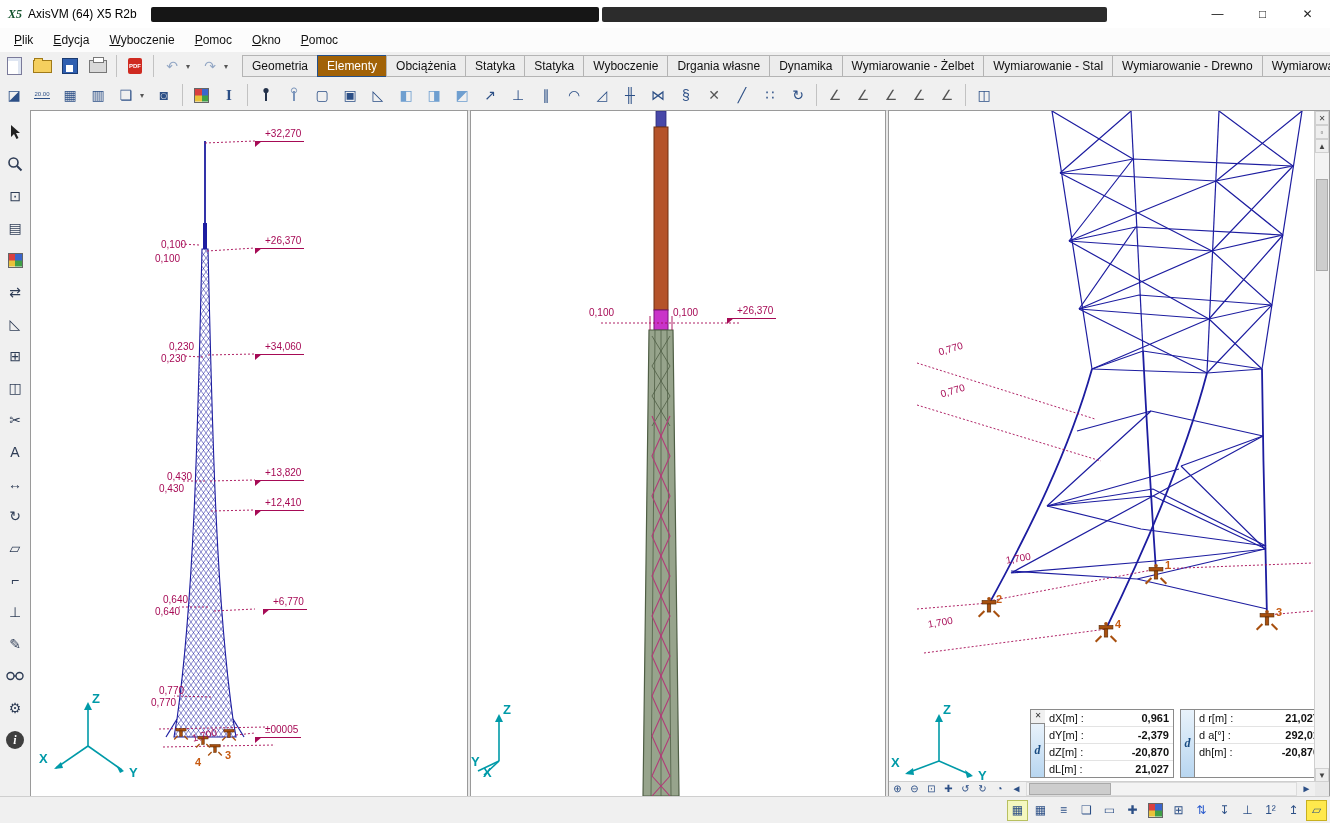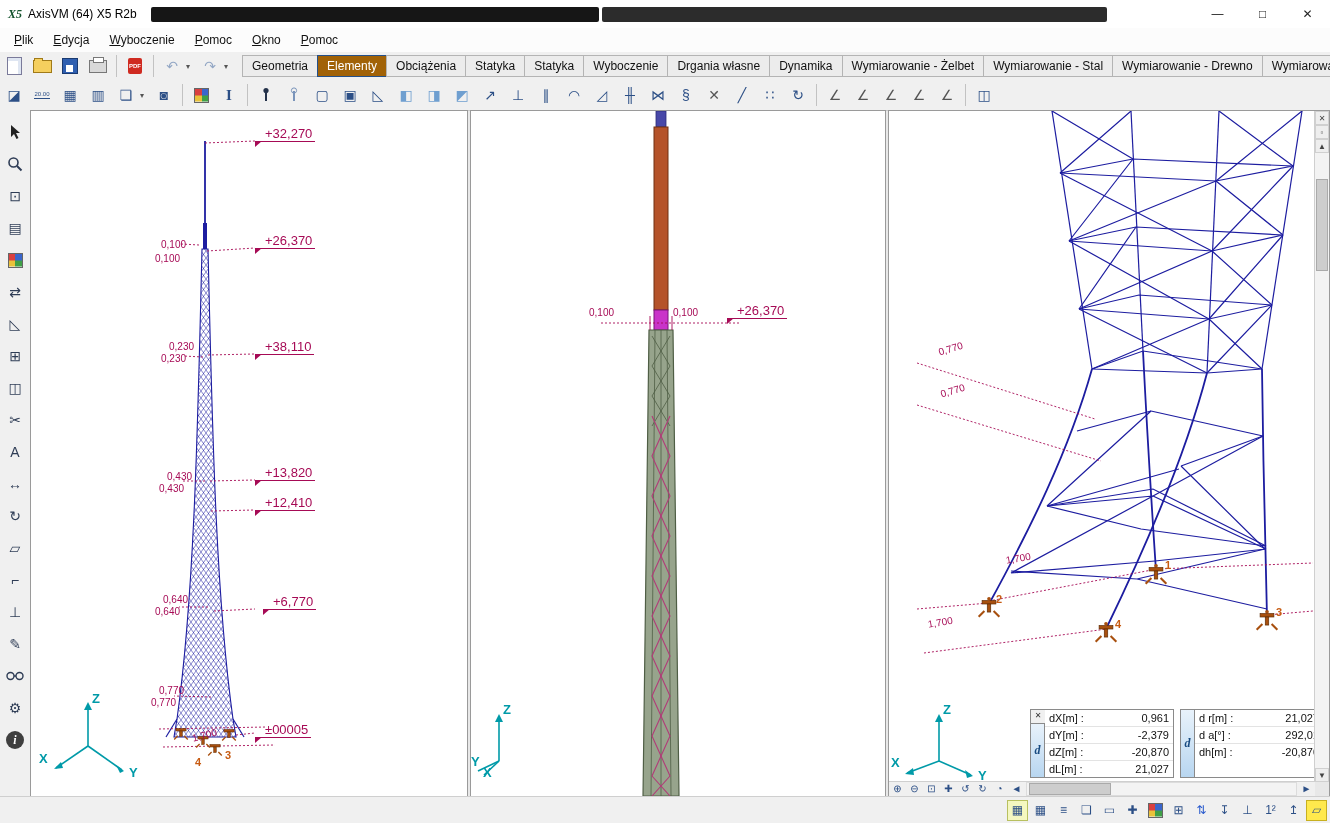--- a/index.html
+++ b/index.html
@@ -54,21 +54,21 @@
   .pbtn{width:24px;height:24px;margin:3px 0;display:flex;align-items:center;justify-content:center;color:#2e3c55;font-size:14px;border:1px solid transparent}
   .info-round{width:18px;height:18px;border-radius:50%;background:#3f3f3f;color:#fff;font:italic bold 12px "Liberation Serif",serif;display:flex;align-items:center;justify-content:center}
 
   
   .panel{position:absolute;top:110px;height:687px;background:#fff;border:1px solid #9a9a9a;box-sizing:border-box;overflow:hidden}
   #p1{left:30px;width:438px}
   #p2{left:470px;width:416px}
   #p3{left:888px;width:442px}
   .canvas{position:absolute;left:0;top:0}
 
-  .flag{position:absolute;color:var(--dim);font-size:13px;line-height:12px;border-bottom:1px solid var(--dim);padding:0 3px 1px 10px;white-space:nowrap}
+  .flag{position:absolute;color:var(--dim);font-size:10px;line-height:12px;border-bottom:1px solid var(--dim);padding:0 3px 1px 10px;white-space:nowrap}
   .flag::before{content:"";position:absolute;left:0;bottom:-6px;width:0;height:0;border-top:6px solid var(--dim);border-right:7px solid transparent}
   .dim{position:absolute;color:var(--dim);font-size:10px;white-space:nowrap;transform-origin:left top}
   .rot17{transform:rotate(-17deg)}.rot10{transform:rotate(-10deg)}.rot15{transform:rotate(-15deg)}
 
   
   .nav{stroke:var(--structure);fill:none;stroke-width:1.2}
   .navthick{stroke:var(--structure);fill:none;stroke-width:1.8}
   .dimln{stroke:var(--dim);stroke-dasharray:2 2;fill:none;stroke-width:0.9}
   .grn{stroke:var(--shaft-edge);fill:none;stroke-width:0.8}
   .pink{stroke:var(--lattice-pink);fill:none;stroke-width:1.1}
@@ -79,21 +79,21 @@
 
   
   .infobox{position:absolute;left:141px;top:598px;display:flex;gap:6px;font-size:11px}
   .ib-group{display:flex;border:1px solid #8a8a8a;background:#fff}
   .ib-strip{width:14px;display:flex;flex-direction:column}
   .ib-close{height:13px;background:#f0f0f0;border-bottom:1px solid #8a8a8a;font-size:8px;line-height:12px;text-align:center;color:#333}
   .ib-d{flex:1;background:linear-gradient(#e8f2fb,#b8d6f0);border-right:1px solid #8a8a8a;color:#174a80;font:italic bold 12px "Liberation Serif",serif;display:flex;align-items:center;justify-content:center}
   .ib-rows{display:flex;flex-direction:column}
   .ib-row{width:120px;height:16px;display:flex;justify-content:space-between;align-items:center;padding:0 4px;border-bottom:1px solid #e3e3e3;background:#fff}
   .ib-row:last-child{border-bottom:none}
-  .ib-val{font-weight:normal}
+  .ib-val{font-weight:bold}
 
   
   .vscroll{position:absolute;top:0;right:0;width:14px;bottom:14px;background:#f3f3f3;border-left:1px solid #cfcfcf;display:flex;flex-direction:column;align-items:stretch}
   .sc-btn{height:14px;font-size:8px;line-height:13px;text-align:center;color:#444;background:#eee;border:1px solid #d0d0d0;box-sizing:border-box}
   .v-track{flex:1;position:relative}
   .v-thumb{position:absolute;left:1px;right:1px;top:26px;height:90px;background:#cdcdcd;border:1px solid #aaa}
   .p3bottom{position:absolute;left:0;right:14px;bottom:0;height:14px;background:#f0f0f0;border-top:1px solid #cfcfcf;display:flex;align-items:center}
   .zb{width:17px;height:13px;font-size:10px;line-height:12px;text-align:center;color:#2c4f86}
   .h-track{flex:1;position:relative;height:12px;background:#f3f3f3;border:1px solid #dcdcdc;margin:0 1px}
   .h-thumb{position:absolute;left:2px;top:0;bottom:0;width:80px;background:#cdcdcd;border:1px solid #aaa}
@@ -310,21 +310,21 @@
       <polygon points="57,591 53,599 61,599" class="axtri"></polygon>
       <polygon points="23,658 30,651 32,657" class="axtri"></polygon>
       <polygon points="93,660 85,654 89,662" class="axtri"></polygon>
       <text class="axlbl" x="61" y="592">Z</text>
       <text class="axlbl" x="8" y="652">X</text>
       <text class="axlbl" x="98" y="666">Y</text>
     </g>
   </svg>
   <div class="flag" style="left:224px;top:17px">+32,270</div>
   <div class="flag" style="left:224px;top:124px">+26,370</div>
-  <div class="flag" style="left:224px;top:230px">+38,110</div>
+  <div class="flag" style="left:224px;top:230px">+34,060</div>
   <div class="flag" style="left:224px;top:356px">+13,820</div>
   <div class="flag" style="left:224px;top:386px">+12,410</div>
   <div class="flag" style="left:232px;top:485px">+6,770</div>
   <div class="flag" style="left:224px;top:613px">±00005</div>
   <span class="dim" style="left:130px;top:128px">0,100</span>
   <span class="dim" style="left:124px;top:142px">0,100</span>
   <span class="dim" style="left:138px;top:230px">0,230</span>
   <span class="dim" style="left:130px;top:242px">0,230</span>
   <span class="dim" style="left:136px;top:360px">0,430</span>
   <span class="dim" style="left:128px;top:372px">0,430</span>

